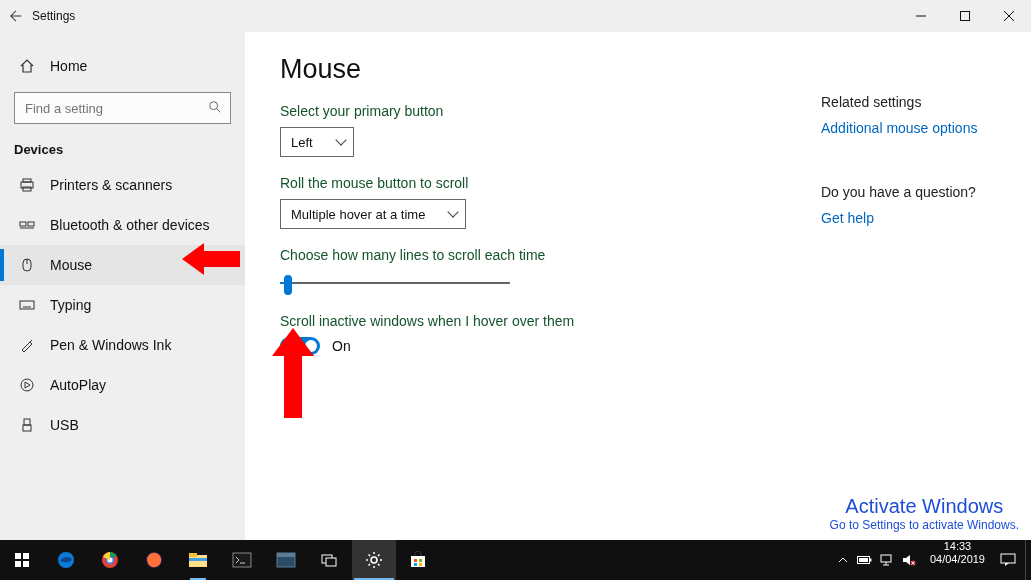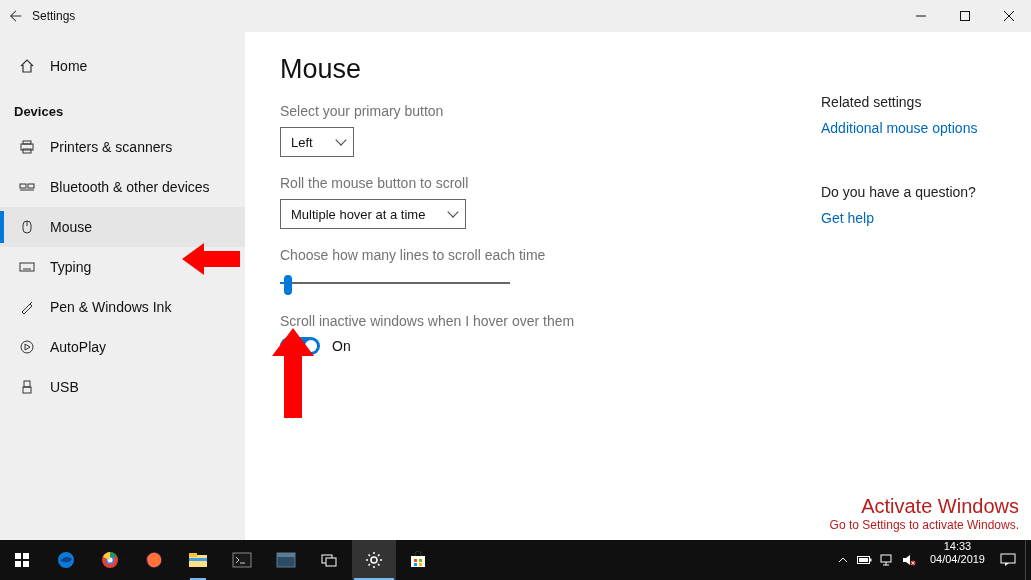--- a/index.html
+++ b/index.html
@@ -118,21 +118,21 @@
     display: flex;
   }
   .content { width: 520px; }
   h1.page-title {
     font-size: 27px;
     font-weight: 400;
     margin: 0 0 18px 0;
   }
   .setting-label {
     font-size: 14px;
-    color: #737373;
+    color: #14532d;
     margin-bottom: 8px;
   }
   .dropdown {
     display: inline-flex;
     align-items: center;
     border: 1px solid #666;
     height: 30px;
     padding: 0 8px 0 10px;
     font-size: 13px;
     gap: 24px;
@@ -213,22 +213,22 @@
     margin-bottom: 8px;
     cursor: pointer;
   }
   .right-sep { height: 40px; }
 
   
   .watermark {
     position: absolute;
     right: 12px;
     bottom: 48px;
-    color: #b91c1c;
-    text-align: right;
+    color: #1d4ed8;
+    text-align: center;
   }
   .watermark .l1 { font-size: 20px; font-weight: 400; }
   .watermark .l2 { font-size: 12px; }
 
   
   .arrow {
     position: absolute;
     pointer-events: none;
   }
   .arrow-right { 
@@ -329,20 +329,31 @@
 </div>
 
 <div class="sidebar">
   <div class="nav-home">
     <span class="nav-icon">
       <svg width="16" height="16" viewBox="0 0 16 16">
           <path d="M2 8 L8 2 L14 8 M4 7 V14 H12 V7" stroke="#333" fill="none" stroke-width="1.2"></path>
         </svg>
     </span>
     <span>Home</span>
+  </div>
+  <div class="search-wrap">
+    <div class="search-box">
+      <input placeholder="Find a setting" style="">
+      <span class="mglass">
+        <svg width="14" height="14" viewBox="0 0 16 16">
+            <circle cx="6.5" cy="6.5" r="4.5" stroke="#555" fill="none"></circle>
+            <line x1="10" y1="10" x2="14" y2="14" stroke="#555"></line>
+          </svg>
+      </span>
+    </div>
   </div>
   <div class="category">Devices</div>
 
   <div class="nav-item">
     <span class="nav-icon">
       <svg width="16" height="16" viewBox="0 0 16 16">
           <rect x="2" y="5" width="12" height="6" stroke="#333" fill="none"></rect>
           <rect x="4" y="2" width="8" height="3" stroke="#333" fill="none"></rect>
           <rect x="4" y="10" width="8" height="4" stroke="#333" fill="none"></rect>
         </svg>

